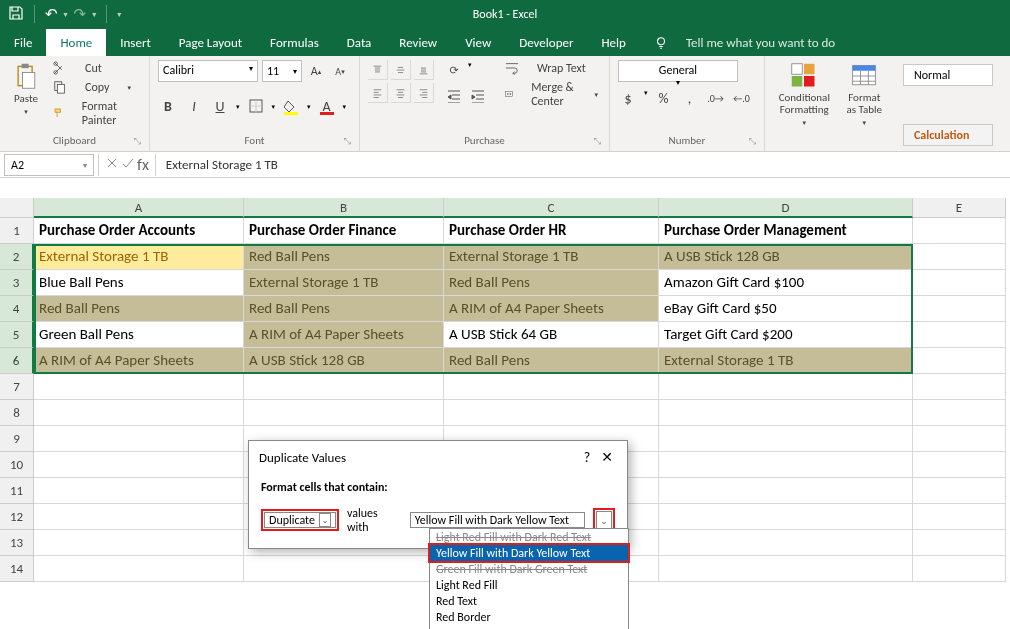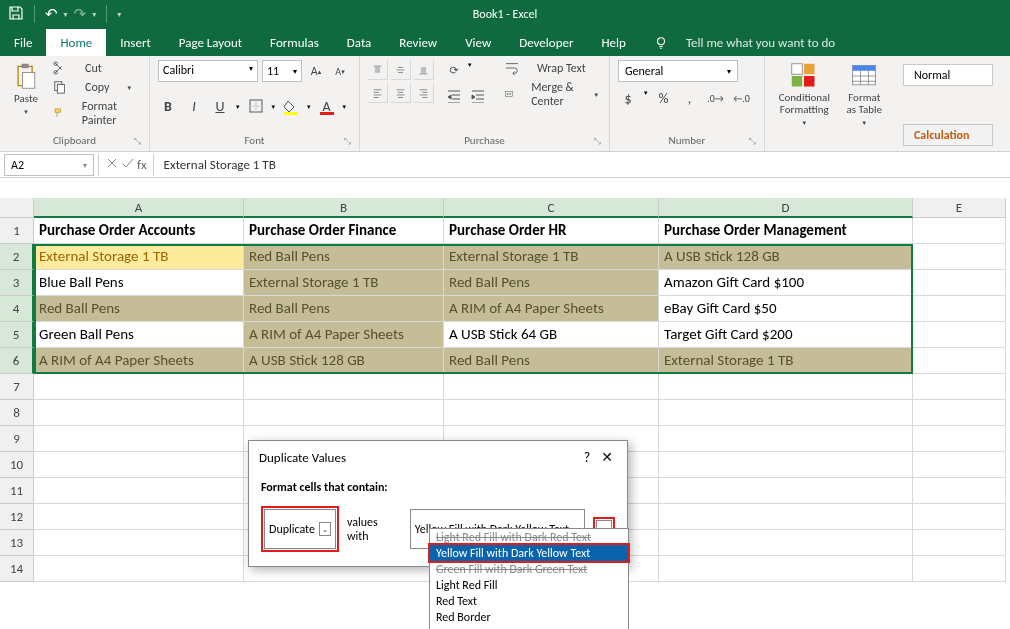--- a/index.html
+++ b/index.html
@@ -38,21 +38,21 @@
   .font-row1 { display: flex; align-items: center; gap: 4px; }
   .font-name { width: 100px; height: 22px; border: 1px solid #c0c0c0; background: #fff; font-size: 12px; padding: 2px 4px; display:flex; justify-content:space-between;}
   .font-size { width: 40px; height: 22px; border: 1px solid #c0c0c0; background: #fff; font-size: 12px; padding: 2px 4px; display:flex; align-items:center; justify-content:space-between;}
   .font-row2 { display: flex; gap: 6px; align-items: center; margin-top: 8px;}
   .fbtn { width: 20px; height: 20px; display: flex; align-items: center; justify-content: center; color: #444; font-size: 14px; position: relative;}
   .color-bar { position:absolute; bottom:1px; left:3px; right:3px; height:3px; }
 
   .align-grid { display: grid; grid-template-columns: repeat(3, 20px); grid-template-rows: repeat(2, 20px); gap: 3px; }
   .align-grid .cell { width:20px; height:20px; display:flex; align-items:center; justify-content:center;}
   .align-grid svg { width:14px; height:14px; stroke:#555; fill:none;}
-  .number-sel { width: 120px; height: 22px; border: 1px solid #c0c0c0; background: #fff; padding: 2px 6px; font-size: 12px; display:flex; align-items:center; justify-content:space-between;}
+  .number-sel { width: 120px; height: 22px; border: 1px solid #c0c0c0; background: #fff; padding: 2px 6px; font-size: 12px; display:flex; align-items:center; justify-content:space-between;flex-direction:column;}
 
   .styles-group .style-box { border: 1px solid #c8c8c8; padding: 3px 10px; margin-bottom: 3px; font-size: 12px; width: 90px;}
   .style-normal { background:#fff; }
   .style-calc { background:#f3f3f3; color:#c65911; font-weight:bold;}
 
   
   .formula-bar { height: 26px; border-bottom: 1px solid #d0d0d0; display: flex; align-items: center; background: #fff; }
   .name-box { width: 90px; height: 22px; border: 1px solid #c0c0c0; margin: 0 4px; display:flex; align-items:center; padding:0 6px; font-size:12px; justify-content:space-between;}
   .fb-btns { display: flex; gap: 2px; padding: 0 6px; border-left:1px solid #d0d0d0; border-right:1px solid #d0d0d0; height:22px; align-items:center;}
   .fb-btns svg { width: 14px; height: 14px; stroke:#888; fill:none;}
@@ -74,21 +74,21 @@
   .range-outline { position:absolute; border:2px solid #107c41; pointer-events:none; }
 
   
   .dialog { position:absolute; left:248px; top:440px; width:380px; background:#fff; border:1px solid #888; box-shadow: 3px 3px 10px rgba(0,0,0,0.3); z-index:10; font-size:12px;}
   .dialog-title { display:flex; padding:8px 10px; align-items:center; }
   .dialog-title span:first-child { flex:1; font-size:13px;}
   .dialog-title .dbtn { width:20px; text-align:center; font-size:14px; cursor:pointer;}
   .dialog-body { padding: 6px 12px 14px; }
   .dialog-body .label-row { font-weight:bold; margin-bottom:12px;}
   .ctrl-row { display:flex; align-items:center; gap:8px;}
-  .sel-box { border:1px solid #888; background:#fff; height:40px; display:flex; align-items:center; padding:0 4px; gap:4px; font-size:12px;}
+  .sel-box { border:1px solid #888; background:#fff; height:16px; display:flex; align-items:center; padding:0 4px; gap:4px; font-size:12px;}
   .sel-box .dd { border:1px solid #888; width:14px; height:14px; display:flex; align-items:center; justify-content:center; font-size:8px; color:#555;}
   .red-box { border:2.5px solid #e21b1b; padding:1px;}
   .dropdown-list { position:absolute; left:429px; top:528px; background:#fff; border:1px solid #888; font-size:12px; z-index:11; width:200px;}
   .dropdown-list .opt { padding:1px 6px; white-space:nowrap;}
   .dropdown-list .opt.strike { text-decoration:line-through; color:#888;}
   .dropdown-list .opt.sel { background:#0a64ad; color:#fff; border:2.5px solid #e21b1b; margin:-2px;}
 </style>
 </head>
 <body>
 
@@ -335,21 +335,21 @@
       <span>A2</span>
       <span style="font-size:8px;color:#888;">▾</span>
     </div>
   <div class="fb-btns">
     <span><svg viewBox="0 0 14 14">
           <path d="M3 3l8 8M11 3l-8 8"></path>
         </svg></span>
     <span><svg viewBox="0 0 14 14">
           <path d="M2 8l3 3 7-8"></path>
         </svg></span>
-    <span style="font-size:13px; color:#666;">fx</span>
+    <span style="font-size:16px; color:#666;">fx</span>
   </div>
   <div class="fb-input">External Storage 1 TB</div>
 </div>
 
 <div style="height:20px;"></div>
 
 <div class="sheet" id="sheet">
     <div class="col-headers">
       <div class="corner"></div>
       <div class="col-h sel" style="width: 210px;">A</div>

